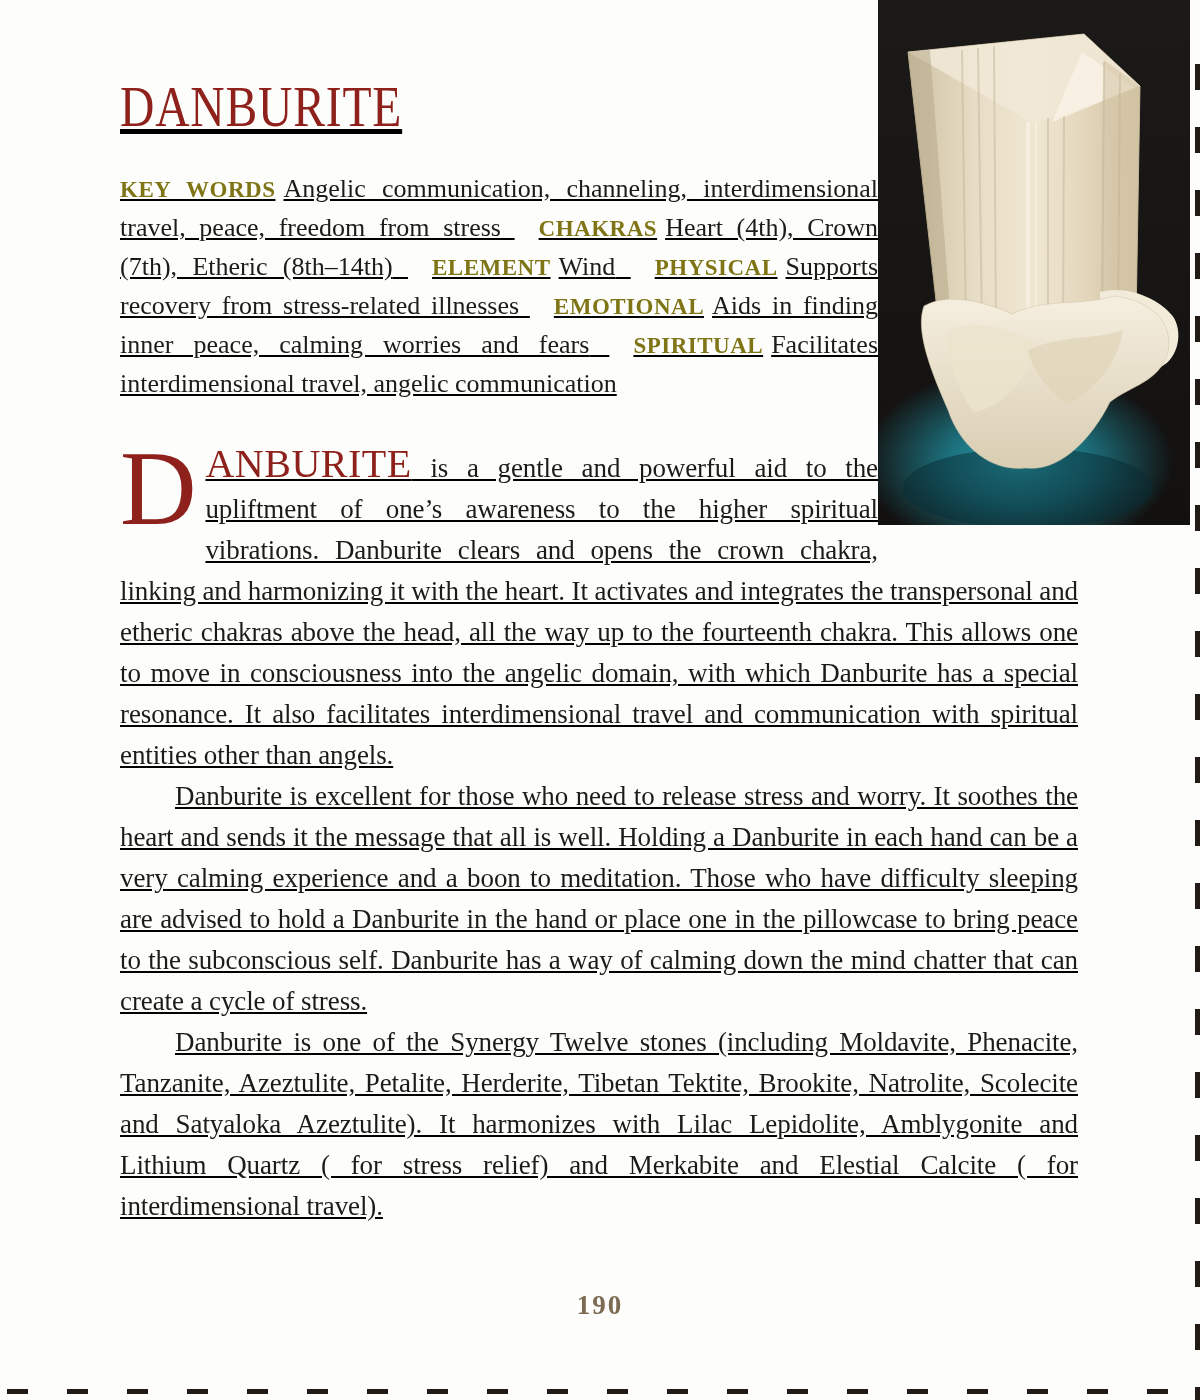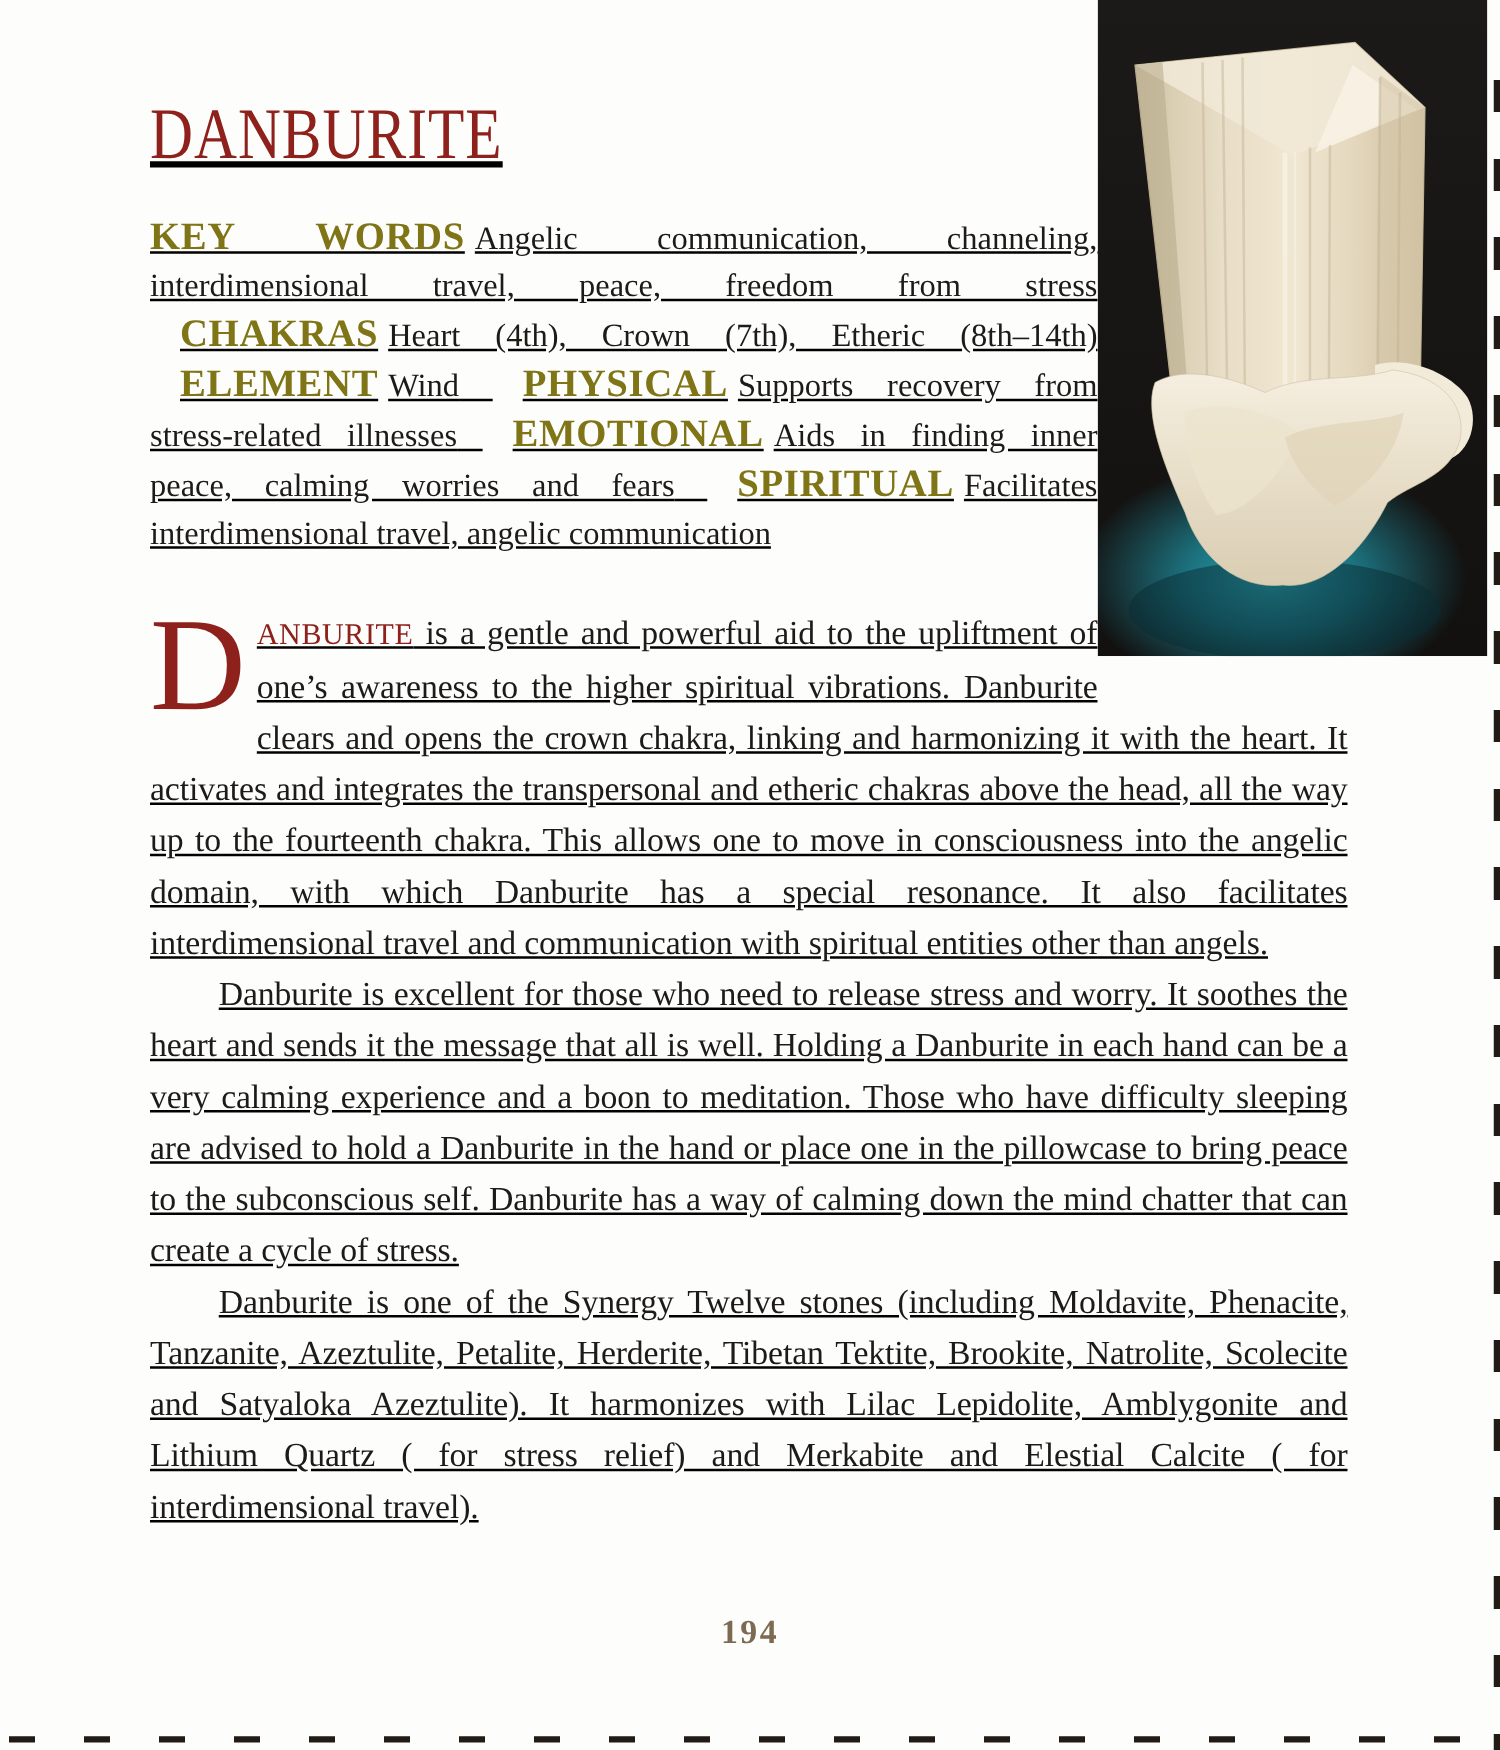--- a/index.html
+++ b/index.html
@@ -17,36 +17,36 @@
     transform:scaleX(.82);transform-origin:left center;
     white-space:nowrap;
   }
   .keywords{
     margin:34px 0 0 0;
     font-size:26px;line-height:38px;color:var(--body);
     text-align:justify;
   }
   .prop-label{
     font-weight:bold;color:var(--label);
-    font-size:31px;letter-spacing:.5px;
+    font-size:23px;letter-spacing:.5px;
     margin:0 8px 0 24px;
   }
   .prop-label:first-child{margin-left:0;}
   .bodytext p{
     margin:0;font-size:27px;line-height:41px;
     color:var(--body);text-align:justify;letter-spacing:-.1px;
   }
   .bodytext p.first{margin-top:40px;}
   .bodytext p.indent{text-indent:55px;}
   .dropcap{
     float:left;color:var(--title);
     font-size:106px;line-height:84px;
     margin:4px 9px 0 0;
   }
-  .lead-word{color:var(--title);font-size:24px;letter-spacing:.5px;}
+  .lead-word{color:var(--title);font-size:40px;letter-spacing:.5px;}
   .pageno{
     position:absolute;top:1290px;left:0;width:100%;
     text-align:center;font-weight:bold;font-size:27px;
     letter-spacing:2px;color:var(--page_number);
   }
   .photo{
     position:absolute;top:0;left:878px;width:312px;height:525px;
     overflow:hidden;
   }
   .photo svg{display:block;}
@@ -119,15 +119,15 @@
     <line x1="150" y1="122" x2="150" y2="336" stroke="#faf4e6" stroke-width="4" opacity="0.7"></line>
     <line x1="158" y1="122" x2="158" y2="336" stroke="#faf4e6" stroke-width="2" opacity="0.5"></line>
     <ellipse cx="150" cy="488" rx="125" ry="40" fill="#072b33" opacity="0.5"></ellipse>
     <path d="M222,292 C250,284 284,300 296,318 C306,336 298,362 280,368 C256,376 230,362 222,344 Z" fill="#f2ebd9"></path>
     <path d="M46,306 C70,292 108,302 134,314 C166,298 204,306 236,296 C272,300 296,322 290,352 C282,382 252,386 232,402 C212,442 180,472 148,468 C112,472 82,446 70,410 C56,378 36,332 46,306 Z" fill="url(#massG)" stroke="#cfc2a6" stroke-width="0.5"></path>
     <path d="M70,330 C100,318 140,330 160,345 C150,380 120,410 95,412 C80,390 68,360 70,330 Z" fill="#ece3cd" opacity="0.8"></path>
     <path d="M150,350 C180,335 220,340 245,330 C240,365 215,390 190,405 C170,390 155,372 150,350 Z" fill="#e0d4b8" opacity="0.7"></path>
   </svg>
 </div>
 
-<div class="pageno">194</div>
+<div class="pageno">190</div>
 <div class="border-right"></div>
 <div class="border-bottom"></div>
 
 </body></html>

